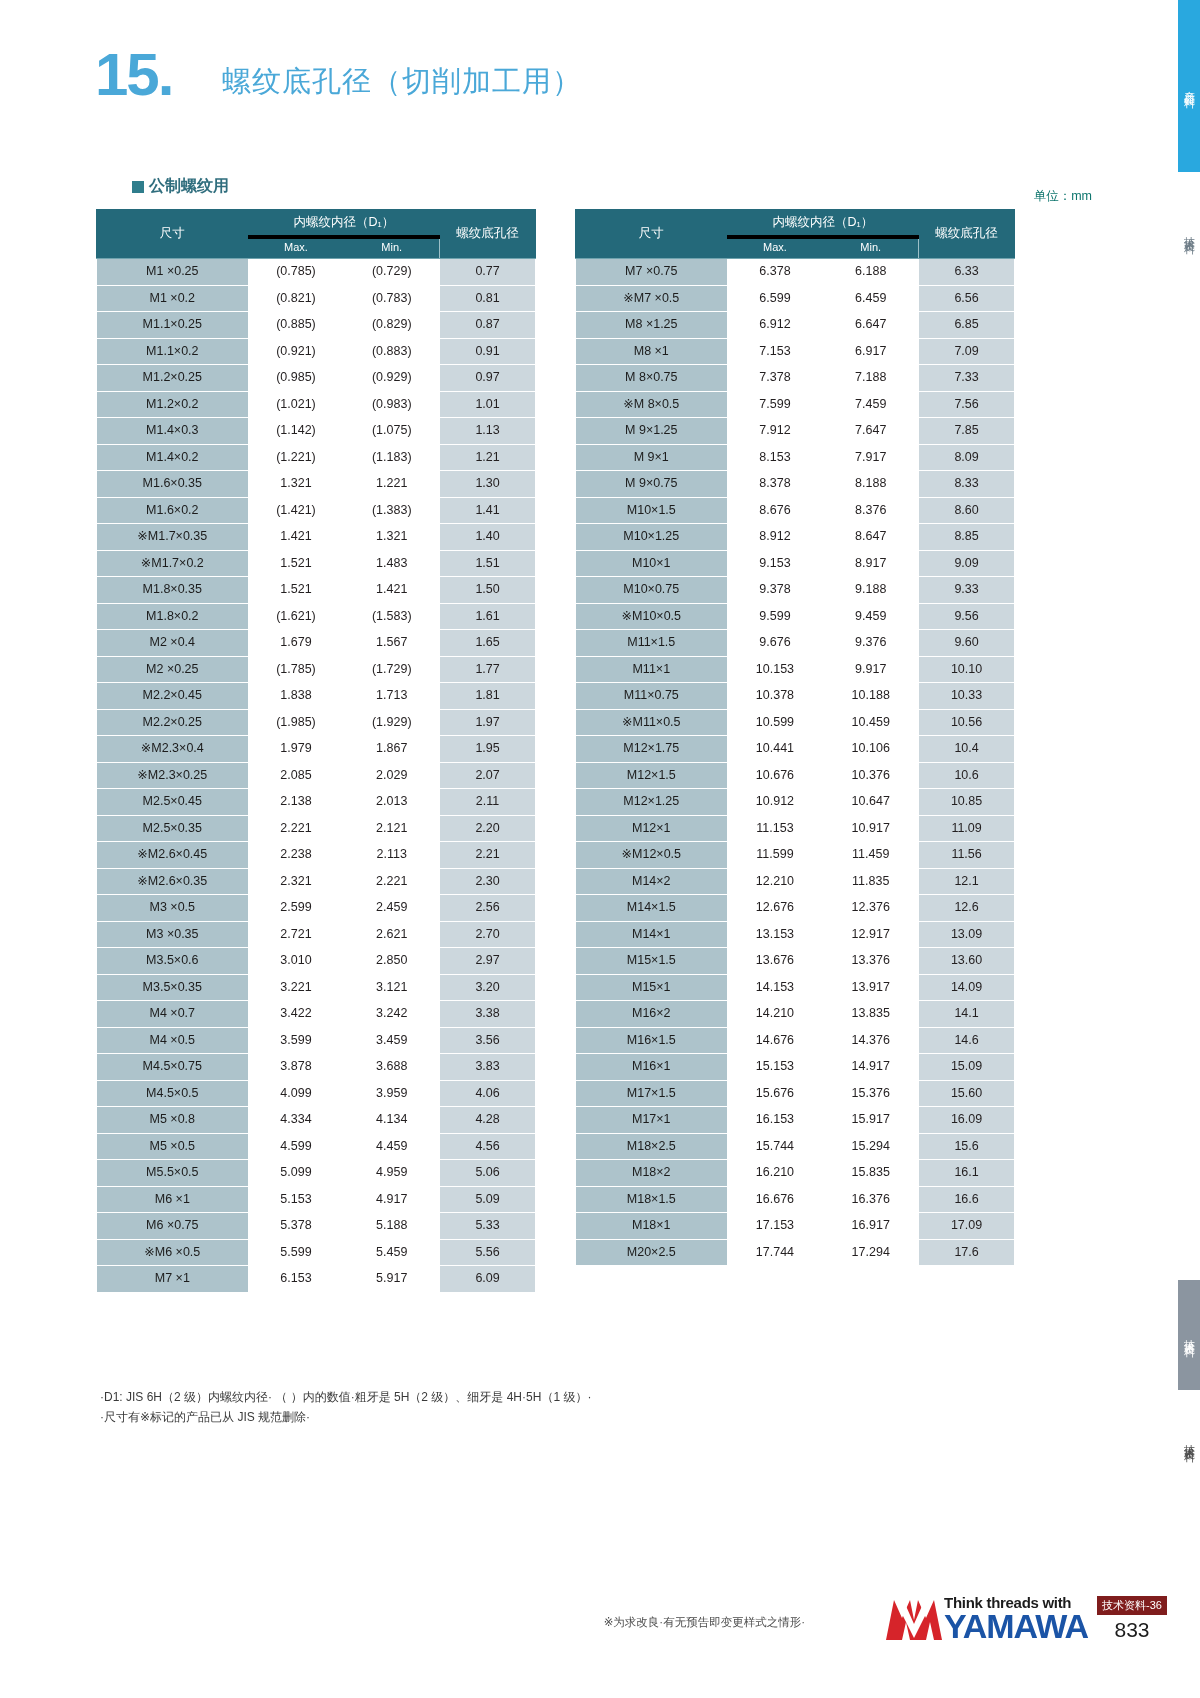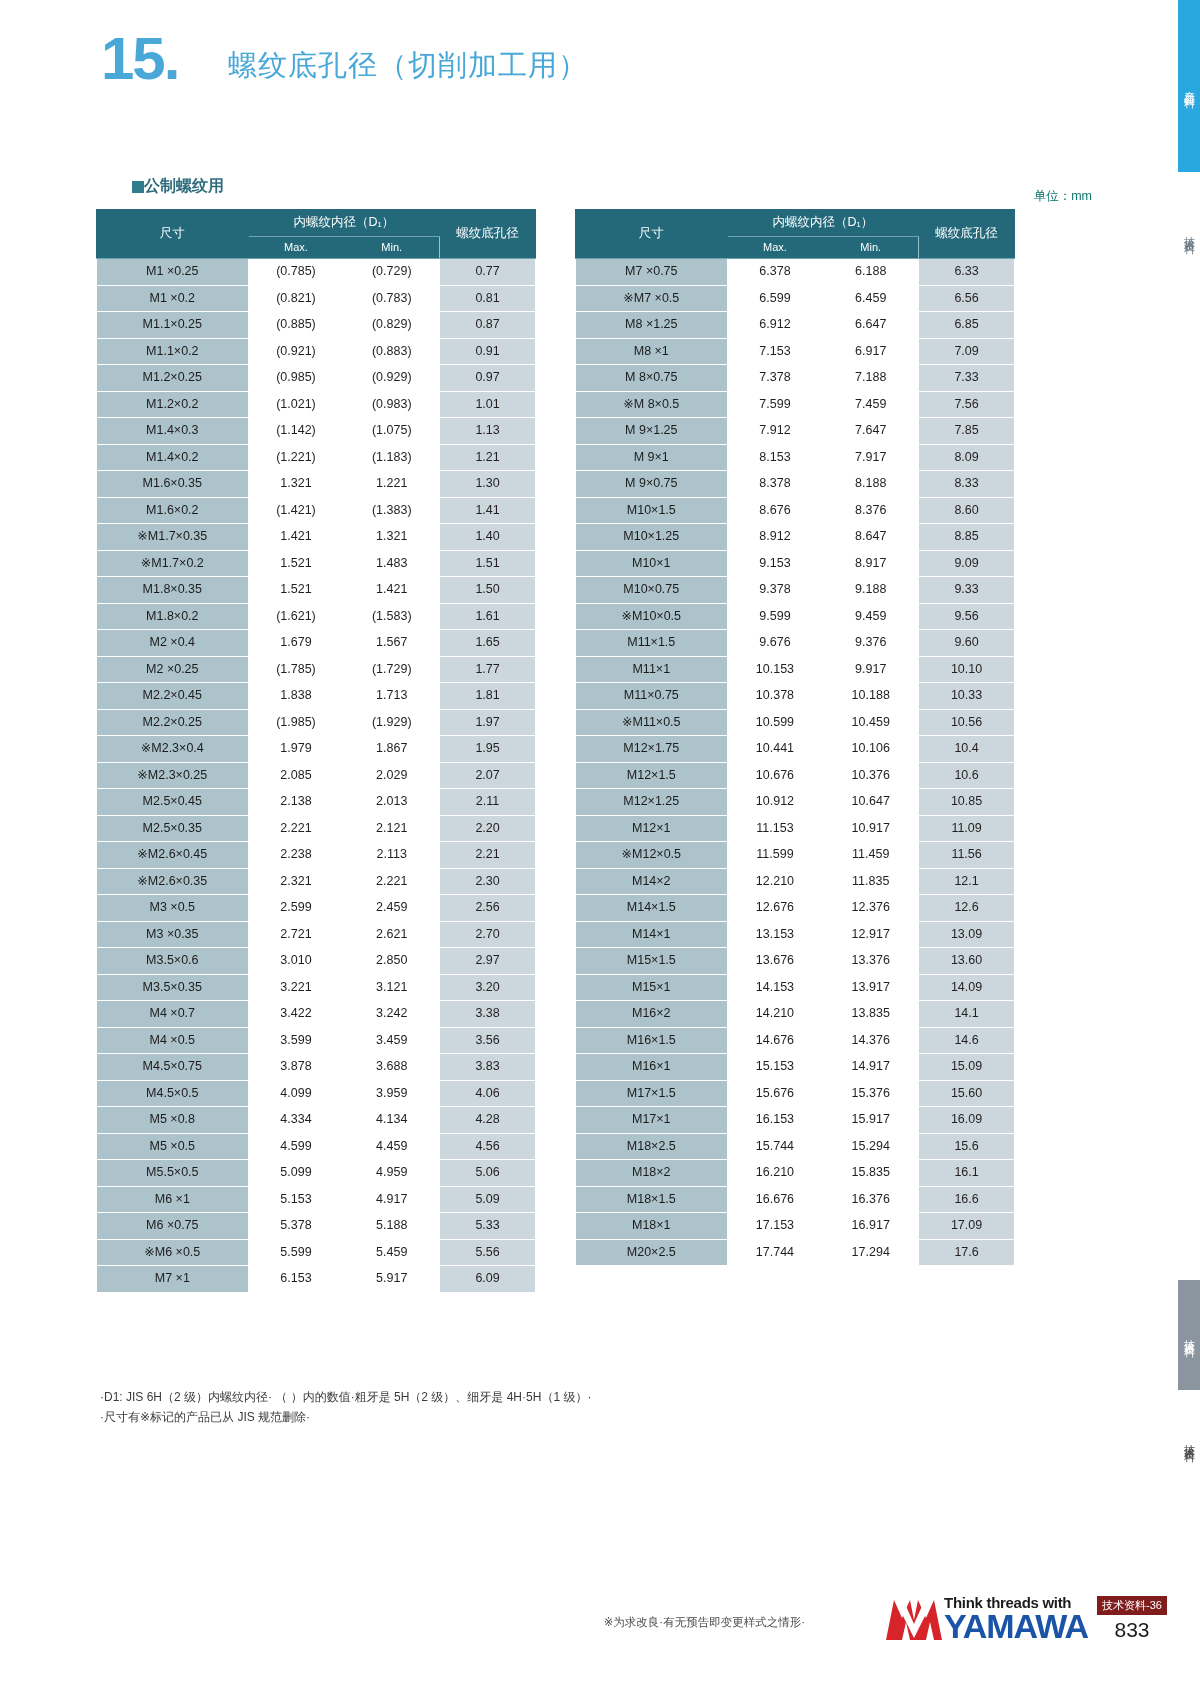--- a/index.html
+++ b/index.html
@@ -22,36 +22,36 @@
     font-size: 11px;
     letter-spacing: 2px;
     display: flex; align-items: center; justify-content: center;
   }
   .edge-tab-1 { top: 0; height: 172px; background: #29a8df; }
   .edge-tab-2 { top: 172px; height: 120px; background: #7b8e99; }
   .edge-tab-3 { top: 1280px; height: 110px; background: #8b95a0; }
   .edge-tab-4 { top: 1390px; height: 100px; background: #ffffff; color:#4a4a4a; }
 
   
-  .header { position: absolute; left: 0; top: 0; width: 1060px; height: 150px; margin-left: 6px; }
+  .header { position: absolute; left: 0; top: 16px; width: 1060px; height: 150px; }
   .chap-num {
     position: absolute; left: 95px; top: 24px;
     font-size: 60px; font-weight: bold; color: #4aa8d8;
     letter-spacing: -2px;
   }
   .chap-title {
     position: absolute; left: 222px; top: 46px;
     font-size: 29px; color: #4aa8d8; letter-spacing: 1px;
   }
 
   
   .sec-label {
     position: absolute; left: 96px; top: 176px;
     font-size: 16px; color: #2f6d7d; font-weight: 600;
-    display: flex; align-items: center;  padding-left: 36px;
+    display: flex; align-items: center; gap: 5px; padding-left: 36px;
   }
   .sec-sq { width: 12px; height: 12px; background: #2f7d8c; display:inline-block; }
 
   .unit-note {
     position: absolute; right: 108px; top: 188px;
     font-size: 12.5px; color: #0f766e;
   }
 
   
   .tbl-wrap { position: absolute; top: 209px; }
@@ -77,21 +77,21 @@
     color: #ffffff;
     font-weight: normal;
     font-size: 12.5px;
     border: 1px solid #24697a;
     border-bottom: 1px solid #6fa3ae;
   }
   table.t thead th.hsep { border-left: 1px solid #9dc0c8; }
   table.t thead th.hsub {
     font-size: 11px;
     height: 22px;
-    border-top: 1px solid #000000;
+    border-top: 4px solid #000000;
   }
   table.t thead th.hspan { height: 27px; }
 
   
   td.c-size {
     background: #adc3cb;
     width: 152px;
     text-align: left;
     padding-left: 6px;
     color: #1c1c1c;

